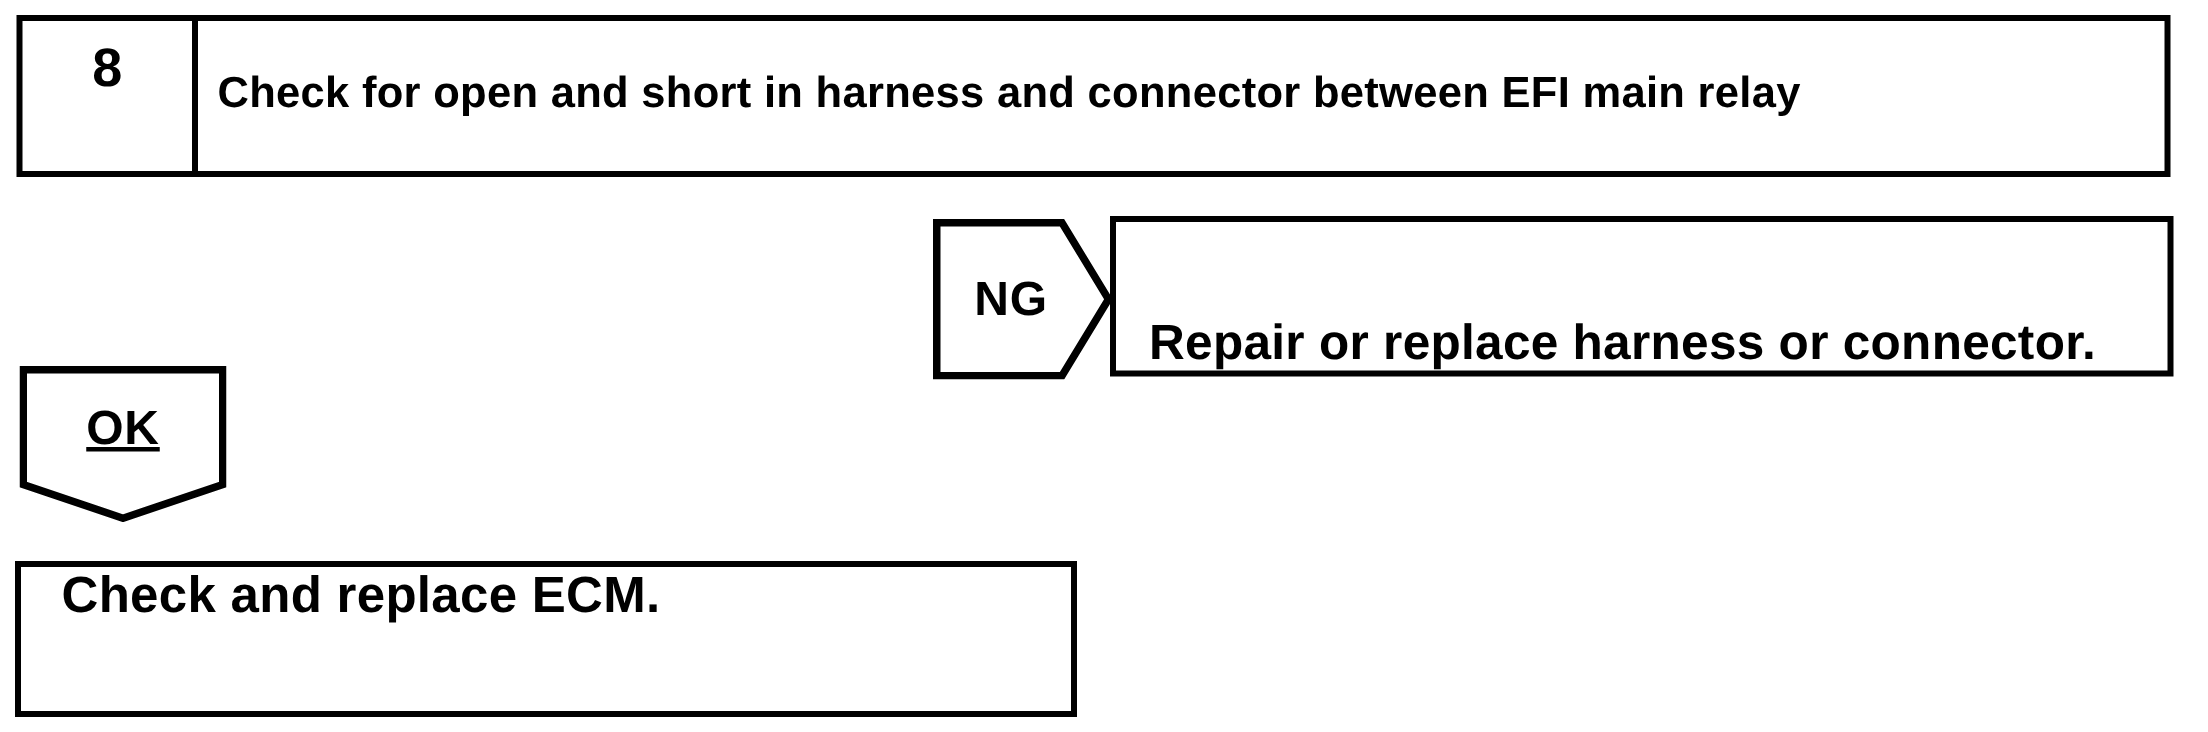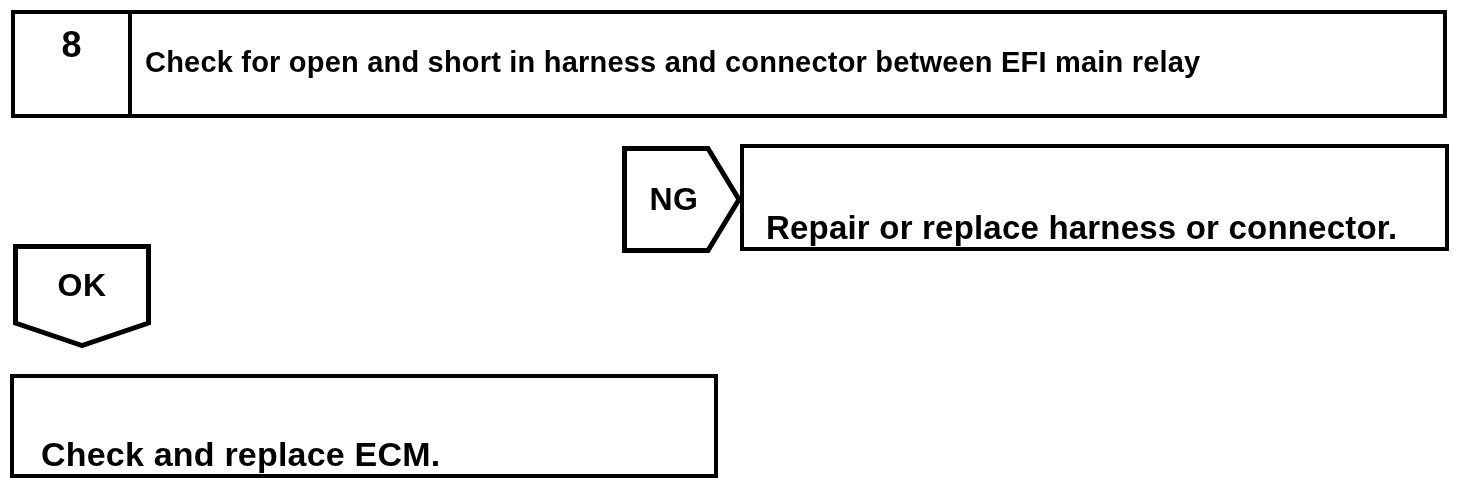--- a/index.html
+++ b/index.html
@@ -70,40 +70,40 @@
     position: absolute;
     display: flex;
     align-items: center;
     justify-content: center;
     font-size: 32px;
     letter-spacing: 0.5px;
   }
   .ng-pentagon { left: 610px; top: 146px; width: 120px; height: 107px; margin-left: 12px; }
   .ng-pentagon .pent-label { left: 6px; top: 0; width: 92px; height: 100%; }
   .ok-pentagon { left: 13px; top: 244px; width: 138px; height: 104px; }
-  .ok-pentagon .pent-label { left: 0; top: 0; width: 100%; height: 82px; }
+  .ok-pentagon .pent-label { left: 0; top: 0; width: 100%; height: 82px; text-decoration: underline; }
   
   .ng-result-box {
     left: 740px;
     top: 144px;
     width: 709px;
     height: 107px;
     display: flex;
     align-items: flex-end;
     padding-left: 22px;
     font-size: 33px;
     letter-spacing: 0.2px;
   }
   .ok-result-box {
     left: 10px;
     top: 374px;
     width: 708px;
     height: 104px;
     display: flex;
-    align-items: flex-end;
+    align-items: flex-start;
     padding-left: 27px;
     font-size: 34px;
     letter-spacing: 0.2px;
   }
 </style>
 </head>
 <body>
 
 <div class="canvas">
 

